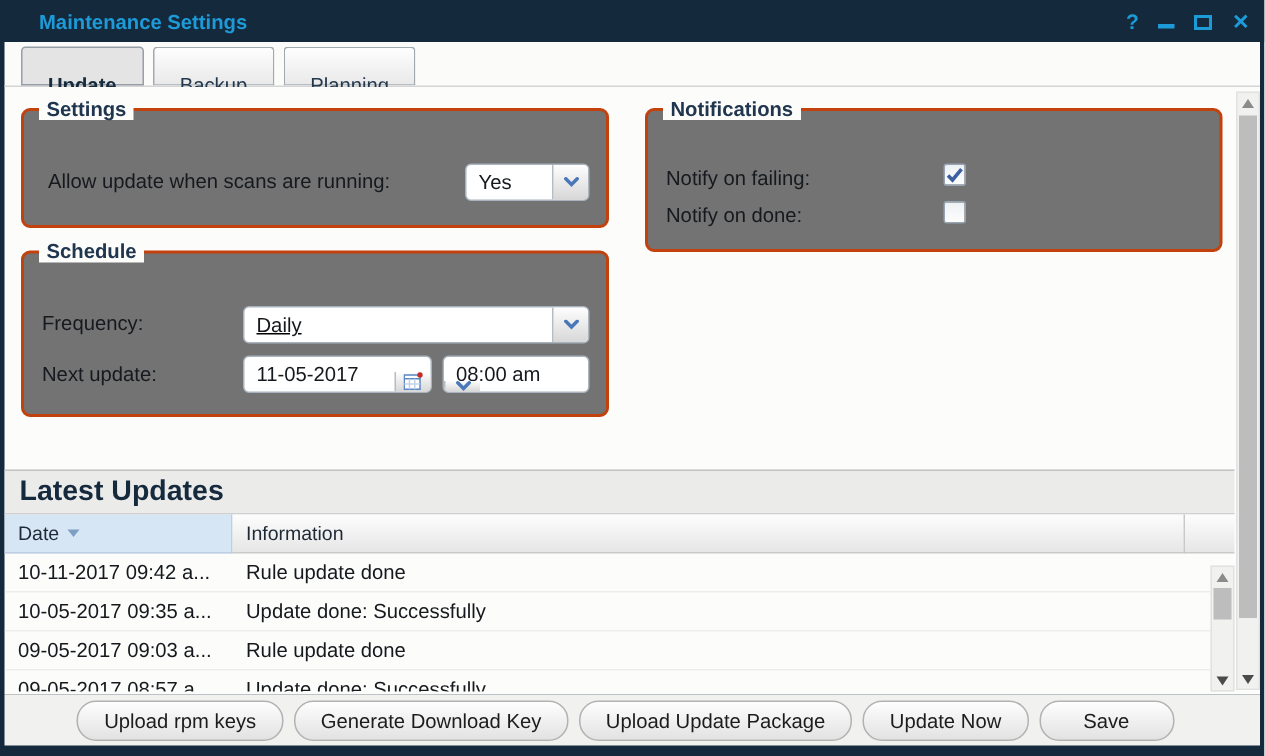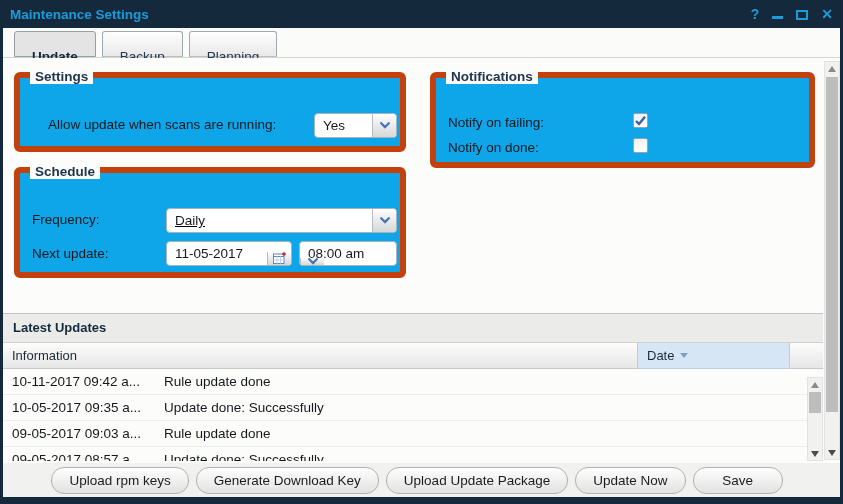--- a/index.html
+++ b/index.html
@@ -7,21 +7,21 @@
   body { font-family: "Liberation Sans", sans-serif; }
 
   .window {
     position: relative; width: 843px; height: 504px;
     background: #15293c; overflow: hidden;
   }
 
   
   .titlebar {
     position: absolute; left: 0; top: 0; width: 843px; height: 28px;
-    display: flex; align-items: center; background: #15293c;
+    display: flex; align-items: center; background: #15293c; padding-left: 16px;
   }
   .titlebar .title {
     color: #1d9bd9; font-weight: bold; font-size: 13.5px; padding-left: 10px;
   }
   .win-controls {
     position: absolute; right: 10px; top: 0; height: 28px;
     display: flex; align-items: center; gap: 13px;
   }
   .wc { color: #1d9bd9; font-weight: bold; font-size: 14px; cursor: default; line-height: 28px; }
   .wc-min-bar { display: block; width: 11px; height: 3px; background: #1d9bd9; margin-top: 6px; }
@@ -46,22 +46,22 @@
   }
 
   
   .content {
     position: absolute; left: 3px; top: 58px; width: 837px; height: 405px;
     background: #fcfcfb; overflow: hidden;
   }
 
   
   .group {
-    position: absolute; border: 6px solid #c2410c; border-radius: 6px;
-    background: #0ea5e9;
+    position: absolute; border: 2px solid #c2410c; border-radius: 6px;
+    background: #737373;
   }
   .group-legend {
     position: absolute; top: -9px; left: 10px; background: #fcfcfb;
     padding: 0 5px; font-weight: bold; font-size: 13.5px; color: #20354e;
   }
   .g-settings      { left: 11px;  top: 14px;  width: 392px; height: 80px; }
   .g-notifications { left: 427px; top: 14px;  width: 385px; height: 96px; }
   .g-schedule      { left: 11px;  top: 109px; width: 392px; height: 111px; }
 
   .field-label { position: absolute; font-size: 13.5px; color: #16191d; white-space: nowrap; }
@@ -87,21 +87,21 @@
     border: 1px solid #98a3b1; border-radius: 2px;
     background: linear-gradient(#eef1f4, #fdfdfd);
     display: flex; align-items: center; justify-content: center;
   }
 
   
   .section-band {
     position: absolute; left: 0; top: 255px; width: 820px; height: 30px;
     background: #ebebea; border-top: 1px solid #c3c3c3; border-bottom: 1px solid #d0d0d0;
     line-height: 28px; padding-left: 10px;
-    font-weight: bold; font-size: 13px; color: #162a3e;
+    font-weight: bold; font-size: 19px; color: #162a3e;
   }
   .table-header {
     position: absolute; left: 0; top: 285px; width: 820px; height: 26px;
     display: flex; font-size: 13px; color: #1e2935;
   }
   .th {
     line-height: 25px; padding-left: 9px;
     background: linear-gradient(#fdfdfd, #e6e6e6);
     border-bottom: 1px solid #c9c9c9; border-right: 1px solid #c9c9c9;
     display: flex; align-items: center; gap: 6px; cursor: default;
@@ -169,21 +169,21 @@
   <div class="tabbar">
     <div class="tab active">Update</div>
     <div class="tab">Backup</div>
     <div class="tab">Planning</div>
   </div>
 
   <div class="content">
 
     <div class="group g-settings">
       <span class="group-legend">Settings</span>
-      <span class="field-label" style="left:28px; top:39px;">Allow update when scans are running:</span>
+      <span class="field-label" style="left:16px; top:39px;">Allow update when scans are running:</span>
       <div class="combo" style="left:294px; top:35px; width:83px;">
         <span class="combo-text">Yes</span>
         <span class="combo-btn">
           <svg width="10" height="7" viewBox="0 0 10 7">
               <path d="M1.2 1.2 L5 5 L8.8 1.2" stroke="#4a77b8" stroke-width="2.3" fill="none" stroke-linecap="round"></path>
             </svg>
         </span>
       </div>
     </div>
 
@@ -230,26 +230,26 @@
           <svg width="10" height="7" viewBox="0 0 10 7">
               <path d="M1.2 1.2 L5 5 L8.8 1.2" stroke="#4a77b8" stroke-width="2.3" fill="none" stroke-linecap="round"></path>
             </svg>
         </span>
       </div>
     </div>
 
     <div class="section-band">Latest Updates</div>
 
     <div class="table-header">
-      <div class="th th-info">
-        <span>Information</span>
-      </div>
       <div class="th th-date">
         <span>Date</span>
         <span class="sort-desc"></span>
+      </div>
+      <div class="th th-info">
+        <span>Information</span>
       </div>
       <div class="th th-spacer"></div>
     </div>
 
     <div class="table-body">
       <div class="trow">
         <span class="td-date">10-11-2017 09:42 a...</span>
         <span class="td-info">Rule update done</span>
       </div>
       <div class="trow">

